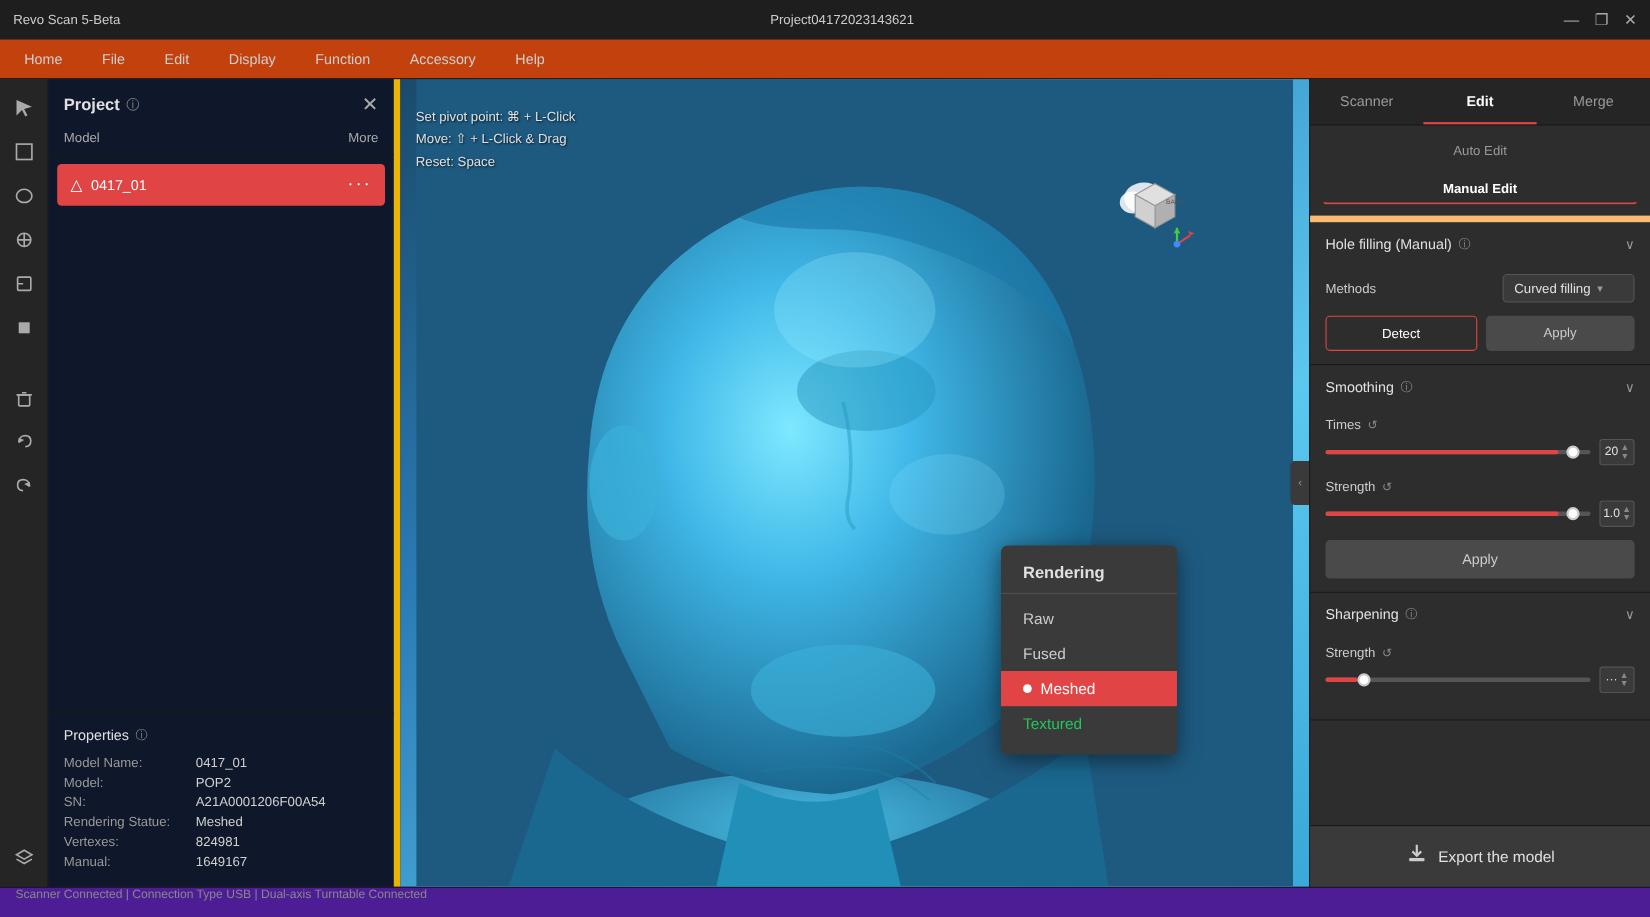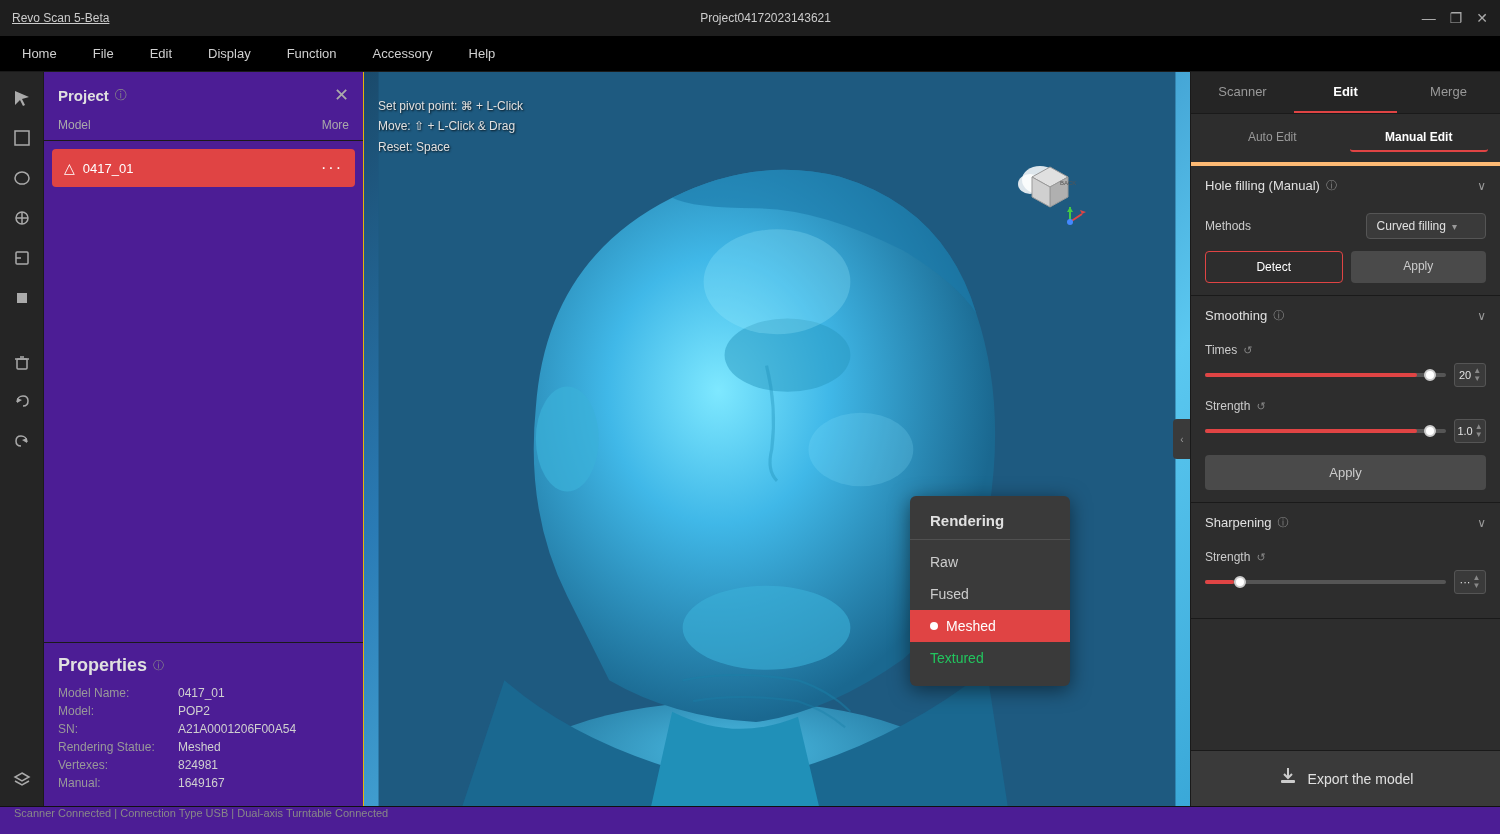--- a/index.html
+++ b/index.html
@@ -16,33 +16,33 @@
     
     #title-bar {
       height: 36px;
       background: #1e1e1e;
       display: flex;
       align-items: center;
       justify-content: space-between;
       padding: 0 12px;
       user-select: none;
     }
-    #title-bar .app-name { color: #ccc; font-size: 12px; text-decoration: underline; }
+    #title-bar .app-name { color: #ccc; font-size: 12px; }
     #title-bar .window-title { color: #ccc; font-size: 12px; }
     #title-bar .window-controls { display: flex; gap: 14px; }
     #title-bar .window-controls span {
       color: #aaa;
       font-size: 14px;
       cursor: pointer;
     }
 
     
     #menu-bar {
       height: 36px;
-      background: #000000;
+      background: #c2410c;
       display: flex;
       align-items: center;
       padding: 0 16px;
       gap: 24px;
       border-bottom: 1px solid #1a1a1a;
     }
     #menu-bar .menu-item {
       color: #d0d0d0;
       font-size: 13px;
       cursor: pointer;
@@ -74,22 +74,22 @@
       justify-content: center;
       border-radius: 4px;
       cursor: pointer;
       color: #aaa;
       font-size: 16px;
     }
 
     
     #project-panel {
       width: 320px;
-      background: #4c1d95;
-      border-right: 1px solid #eab308;
+      background: #0f172a;
+      border-right: 6px solid #eab308;
       display: flex;
       flex-direction: column;
       justify-content: center;
     }
     #project-header {
       padding: 12px 14px 8px;
       display: flex;
       align-items: center;
       justify-content: space-between;
     }
@@ -132,21 +132,21 @@
       margin-top: auto;
       padding: 12px 14px;
       border-top: 1px solid #1a1a1a;
     }
     .properties-header {
       display: flex;
       align-items: center;
       gap: 6px;
       margin-bottom: 10px;
     }
-    .properties-header .prop-title { font-size: 18px; font-weight: 700; color: #e0e0e0; }
+    .properties-header .prop-title { font-size: 13px; font-weight: 400; color: #e0e0e0; }
     .properties-header .info-icon { color: #888; font-size: 11px; }
     .prop-row { display: flex; margin-bottom: 4px; font-size: 12px; }
     .prop-label { color: #999; min-width: 120px; }
     .prop-value { color: #d0d0d0; }
 
     
     #viewport {
       flex: 1;
       background: linear-gradient(135deg, #1a4a6b 0%, #2a7bb5 30%, #5bc8f0 70%, #3aa8d8 100%);
       position: relative;
@@ -264,21 +264,22 @@
     }
     .panel-tab.active {
       color: #fff;
       font-weight: 600;
       border-bottom: 2px solid #e04444;
     }
     #right-panel-subtabs {
       display: flex;
       padding: 10px 12px;
       gap: 8px;
-      border-bottom: 4px solid #fdba74;
+      border-bottom: 6px solid #fdba74;
+      flex-direction: column;
     }
     .sub-tab {
       flex: 1;
       text-align: center;
       padding: 6px 8px;
       font-size: 12px;
       color: #999;
       cursor: pointer;
       border-radius: 3px;
     }

